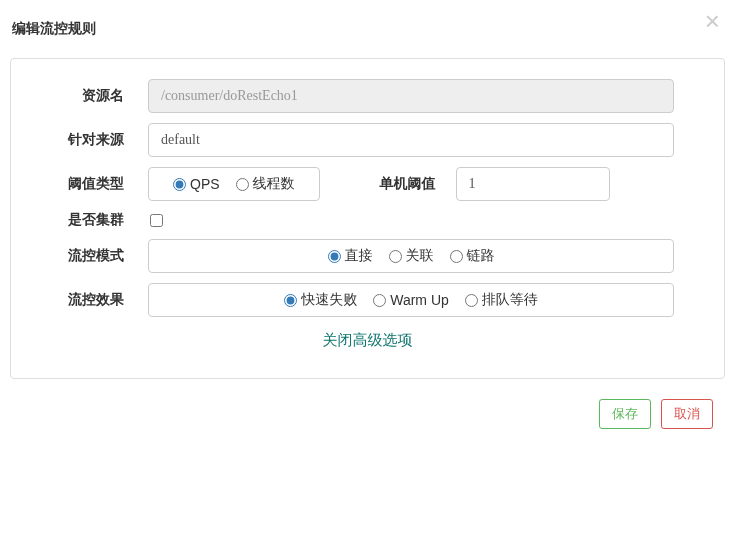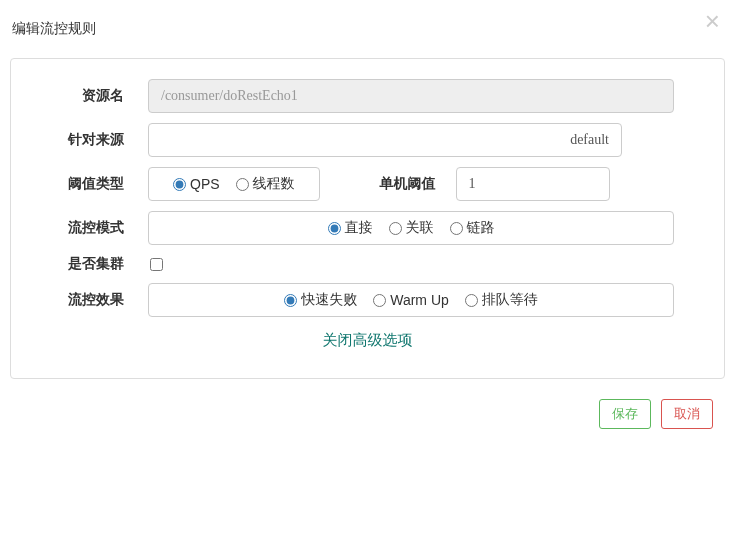--- a/index.html
+++ b/index.html
@@ -18,21 +18,21 @@
       top: 8px;
       font-size: 26px;
       color: #ccc;
       background: none;
       border: none;
       font-weight: 300;
       cursor: pointer;
       line-height: 1;
     }
     .dialog-title {
-      font-weight: normal;
+      font-weight: bold;
       font-size: 14px;
       padding: 20px 0 20px 12px;
       color: #333;
     }
     .panel {
       margin: 0 10px 10px 10px;
       border: 1px solid #ddd;
       border-radius: 4px;
       background: #fff;
       padding: 20px 30px 10px 30px;
@@ -66,22 +66,21 @@
       background: #fff;
       font-family: Liberation Serif, serif;
     }
     .form-input.readonly {
       background: #eee;
       color: #999;
       cursor: not-allowed;
       width: 526px;
     }
     .form-input.full {
-      width: 474px;
-      text-align: right;
+      width: 526px;
     }
     .form-input.small {
       width: 154px;
     }
     .radio-group {
       display: inline-flex;
       align-items: center;
       height: 34px;
       border: 1px solid #ccc;
       border-radius: 4px;
@@ -182,43 +181,43 @@
           <input type="radio" name="thresholdType" style="">
           <span>线程数</span>
         </label>
       </div>
       <div class="inline-label">单机阈值</div>
       <input type="text" class="form-input small" value="1" style="">
     </div>
   </div>
 
   <div class="form-row">
+    <div class="form-label">是否集群</div>
+    <div class="form-control-wrap">
+      <input type="checkbox" class="checkbox-ctrl" style="">
+    </div>
+  </div>
+
+  <div class="form-row">
     <div class="form-label">流控模式</div>
     <div class="form-control-wrap">
       <div class="radio-group full">
         <label class="radio-item">
           <input type="radio" name="mode" checked="" style="">
           <span>直接</span>
         </label>
         <label class="radio-item">
           <input type="radio" name="mode" style="">
           <span>关联</span>
         </label>
         <label class="radio-item">
           <input type="radio" name="mode" style="">
           <span>链路</span>
         </label>
       </div>
-    </div>
-  </div>
-
-  <div class="form-row">
-    <div class="form-label">是否集群</div>
-    <div class="form-control-wrap">
-      <input type="checkbox" class="checkbox-ctrl" style="">
     </div>
   </div>
 
   <div class="form-row">
     <div class="form-label">流控效果</div>
     <div class="form-control-wrap">
       <div class="radio-group full">
         <label class="radio-item">
           <input type="radio" name="effect" checked="" style="">
           <span>快速失败</span>

